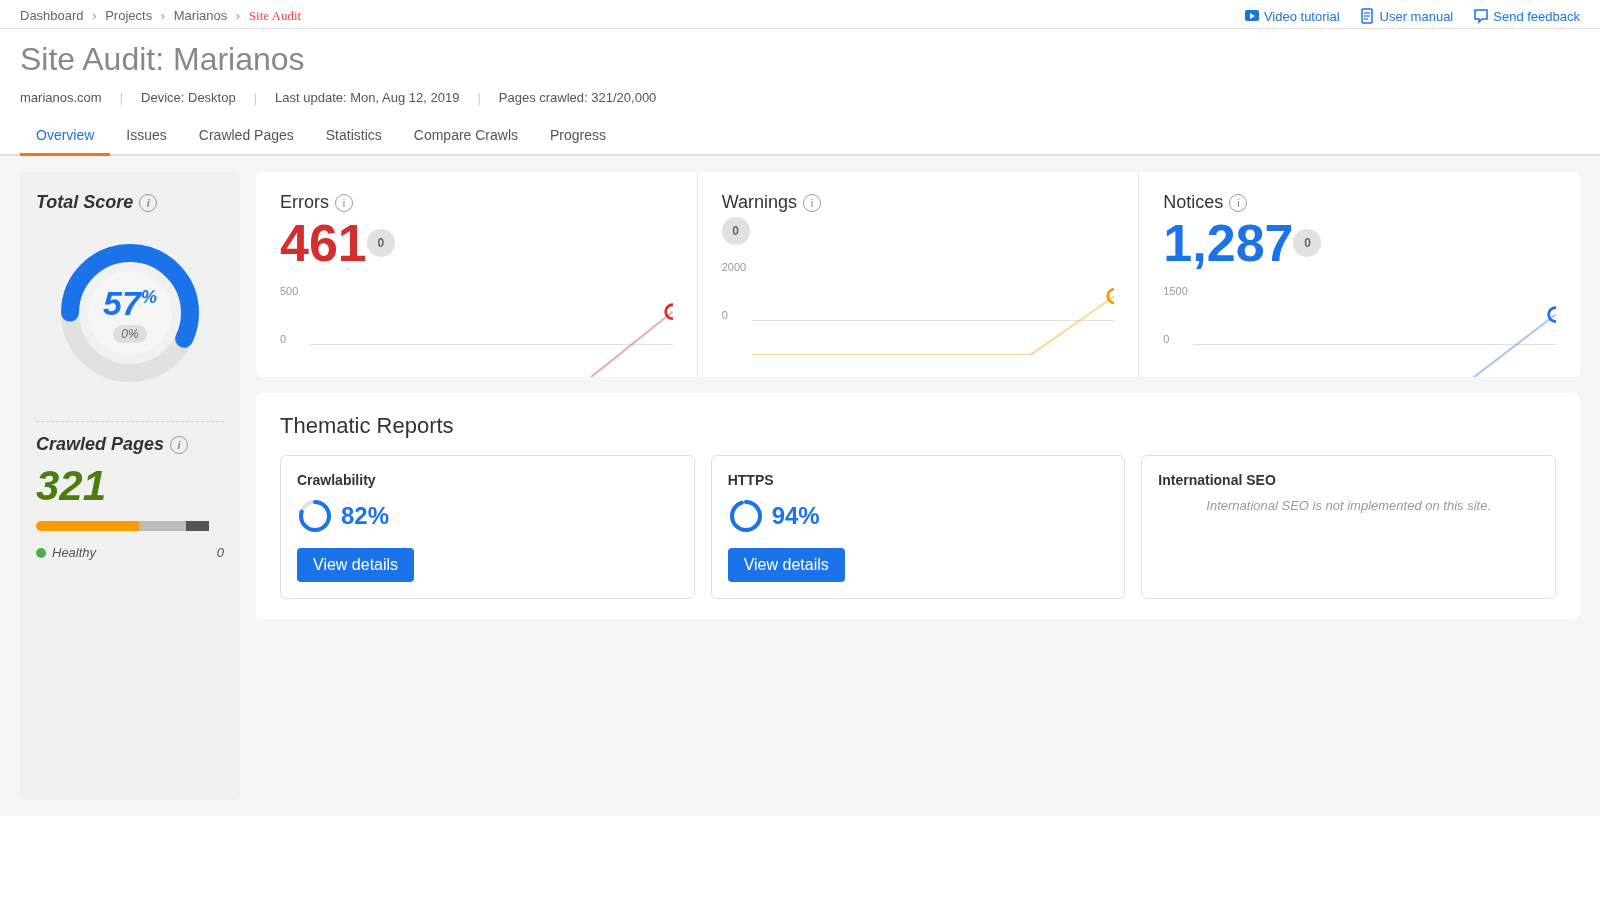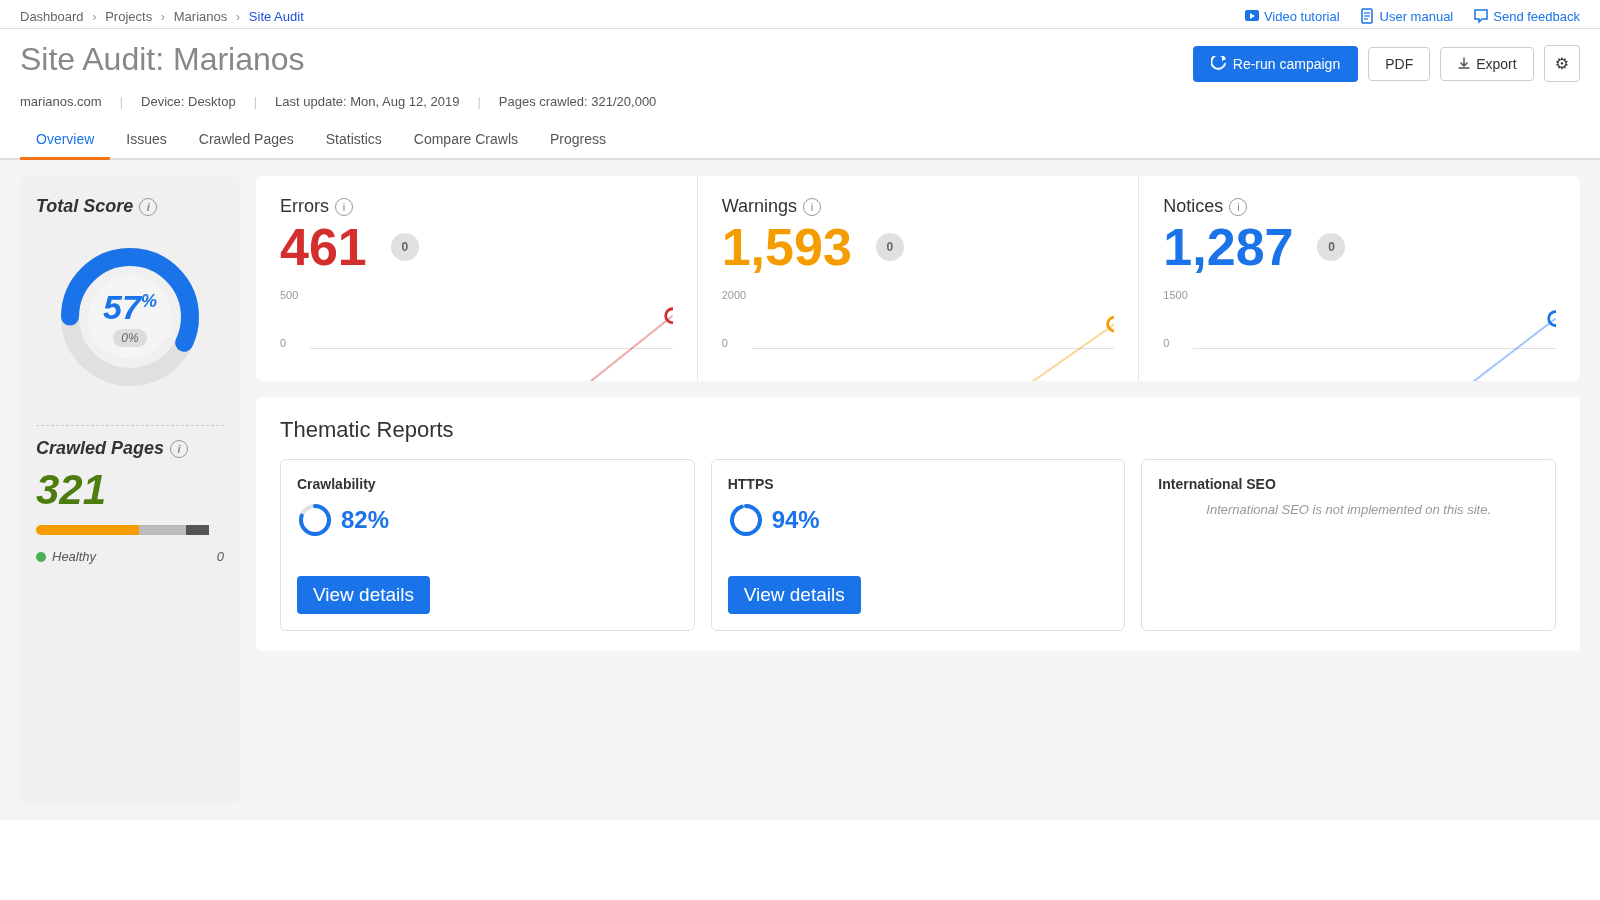--- a/index.html
+++ b/index.html
@@ -9,21 +9,21 @@
     .top-bar {
       display: flex;
       align-items: center;
       justify-content: space-between;
       padding: 8px 20px 4px;
       border-bottom: 1px solid #e0e0e0;
     }
     .breadcrumb { color: #666; font-size: 13px; }
     .breadcrumb a { color: #666; text-decoration: none; }
     .breadcrumb .separator { margin: 0 5px; color: #999; }
-    .breadcrumb .current { color: #1d4ed8; font-weight: 500; }
+    .breadcrumb .current { color: #ef4444; font-weight: 500; font-family: Liberation Serif, serif; }
     .top-links { display: flex; align-items: center; gap: 20px; font-size: 13px; }
     .top-links a { color: #1a73e8; text-decoration: none; display: flex; align-items: center; gap: 4px; }
 
     
     .header {
       display: flex;
       align-items: flex-start;
       justify-content: space-between;
       padding: 12px 20px 8px;
     }
@@ -237,21 +237,21 @@
       font-weight: 500;
       color: #333;
       margin-bottom: 4px;
       display: flex;
       align-items: center;
       gap: 6px;
     }
     .stat-value-row {
       display: flex;
       align-items: center;
-      gap: 24px;
+      gap: 0;
       margin-bottom: 12px;
     }
     .stat-value {
       font-size: 52px;
       font-weight: 700;
       line-height: 1;
     }
     .stat-value.errors { color: #d32f2f; }
     .stat-value.warnings { color: #f59c00; }
     .stat-value.notices { color: #1a73e8; }
@@ -335,24 +335,23 @@
       font-size: 24px;
       font-weight: 700;
       color: #1a73e8;
     }
     .btn-view-details {
       background: #1a73e8;
       color: #fff;
       border: none;
       border-radius: 4px;
       padding: 8px 16px;
-      font-size: 19px;
+      font-size: 16px;
       cursor: pointer;
       font-weight: 500;
-      margin-top: 24px;
     }
     .report-card-empty-text {
       color: #999;
       font-style: italic;
       font-size: 13px;
       text-align: center;
       margin-top: 10px;
     }
 
     
@@ -401,39 +400,20 @@
   </div>
 </div>
 
 <div class="header">
   <div>
     <h1 class="site-audit-title">
       <span>Site Audit:</span>
       <span style="color:#888">Marianos</span>
     </h1>
   </div>
-  <div class="header-actions">
-    <button class="btn-rerun">
-      <svg width="16" height="16" viewBox="0 0 16 16" fill="white">
-          <path d="M13.5 2.5A7 7 0 1 0 14 8" stroke="white" stroke-width="2" fill="none" stroke-linecap="round"></path>
-          <polygon points="11,1 15,3 11,5" fill="white"></polygon>
-        </svg>
-      <span>Re-run campaign</span>
-    </button>
-    <button class="btn-secondary">
-      <span>PDF</span>
-    </button>
-    <button class="btn-secondary">
-      <svg width="14" height="14" viewBox="0 0 14 14" fill="none">
-          <path d="M7 1v8M4 6l3 3 3-3M2 11h10" stroke="#555" stroke-width="1.5" stroke-linecap="round"></path>
-        </svg>
-      <span>Export</span>
-    </button>
-    <button class="btn-icon">⚙</button>
-  </div>
 </div>
 
 <div class="meta-bar">
   <span>marianos.com</span>
   <span class="separator">|</span>
   <span>Device: Desktop</span>
   <span class="separator">|</span>
   <span>Last update: Mon, Aug 12, 2019</span>
   <span class="separator">|</span>
   <span>Pages crawled: 321/20,000</span>
@@ -521,21 +501,20 @@
           </svg>
         </div>
       </div>
 
       <div class="stat-card">
         <div class="stat-label">
           <span>Warnings</span>
           <span class="info-icon">i</span>
         </div>
         <div class="stat-value-row">
-          <span class="stat-value warnings">1,593</span>
           <span class="stat-badge">0</span>
         </div>
         <div class="mini-chart">
           <span class="chart-y-label chart-y-top">2000</span>
           <span class="chart-y-label chart-y-bottom">0</span>
           <div class="chart-x-line"></div>
           <svg class="chart-svg" viewBox="0 0 260 60" preserveAspectRatio="none">
             <polyline points="0,60 130,60 200,60 260,18" fill="none" stroke="#f59c00" stroke-width="1.5" opacity="0.4"></polyline>
             <circle cx="260" cy="18" r="5" fill="none" stroke="#f59c00" stroke-width="2"></circle>
           </svg>

